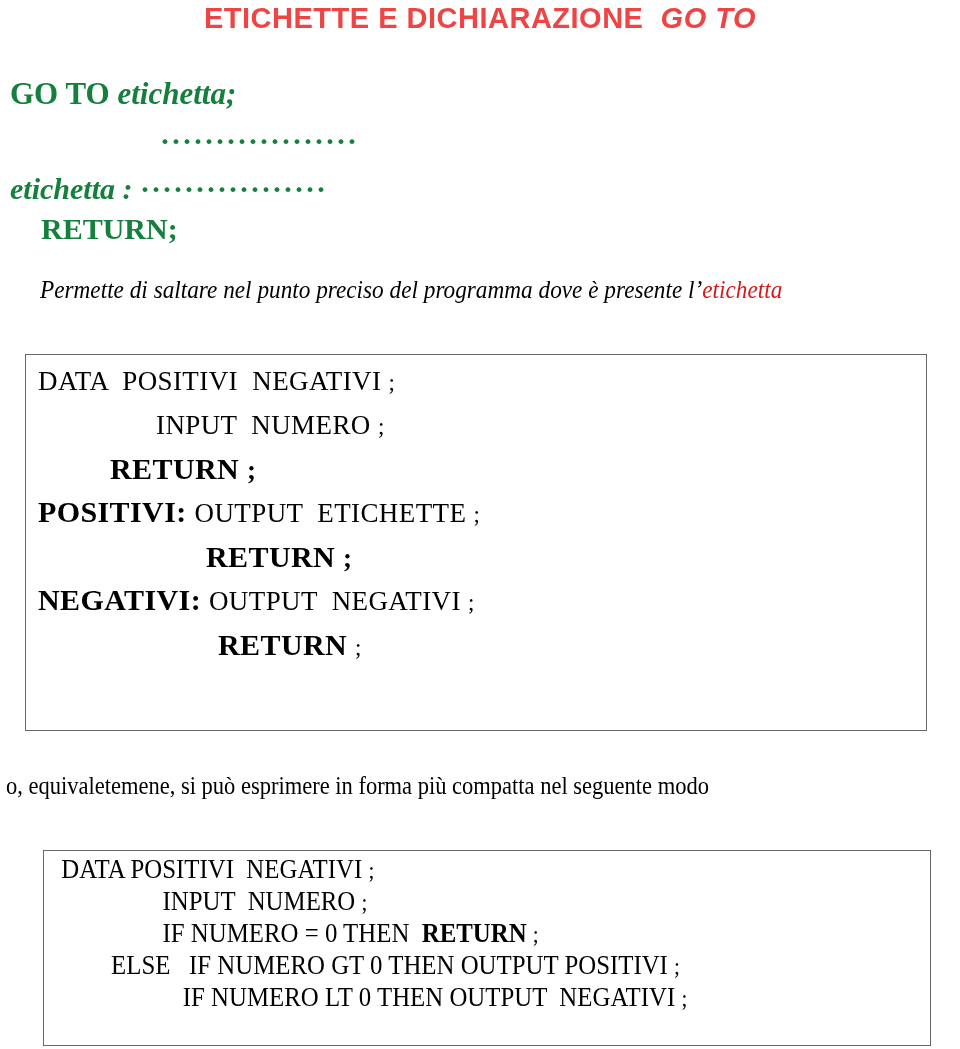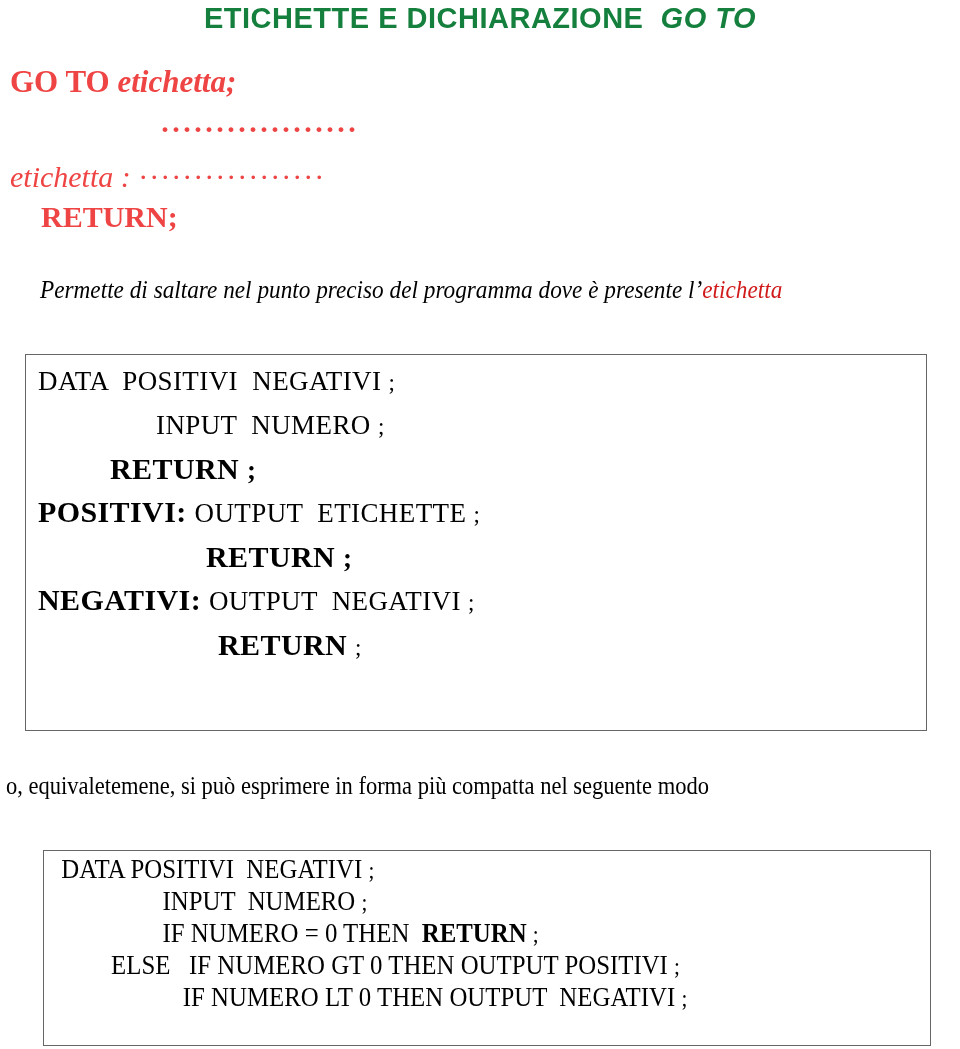--- a/index.html
+++ b/index.html
@@ -18,35 +18,35 @@
   
   #slide-title {
     position: absolute;
     top: 2px;
     left: 0;
     width: 960px;
     text-align: center;
     font-family: "Liberation Sans", "DejaVu Sans", sans-serif;
     font-weight: bold;
     font-size: 29px;
-    color: #15803d;
+    color: #ef4444;
     letter-spacing: 0.5px;
     white-space: nowrap;
   }
   #slide-title .ital {
     font-style: italic;
   }
 
   
   #syntax-block {
     position: absolute;
-    top: 66px;
+    top: 78px;
     left: 10px;
     width: 620px;
-    color: #ef4444;
+    color: #15803d;
   }
   .syn-line {
     white-space: pre;
     line-height: 1.0;
   }
   #syntax-goto {
     font-size: 31px;
     font-weight: bold;
     height: 48px;
   }
@@ -55,21 +55,21 @@
   }
   #syntax-dots1 {
     font-size: 30px;
     font-weight: bold;
     padding-left: 150px;
     height: 48px;
     letter-spacing: 1px;
   }
   #syntax-etichetta {
     font-size: 30px;
-    font-weight: normal;
+    font-weight: bold;
     font-style: italic;
     height: 40px;
   }
   #syntax-etichetta .dots {
     font-style: normal;
     letter-spacing: 1px;
   }
   #syntax-return {
     font-size: 30px;
     font-weight: bold;

